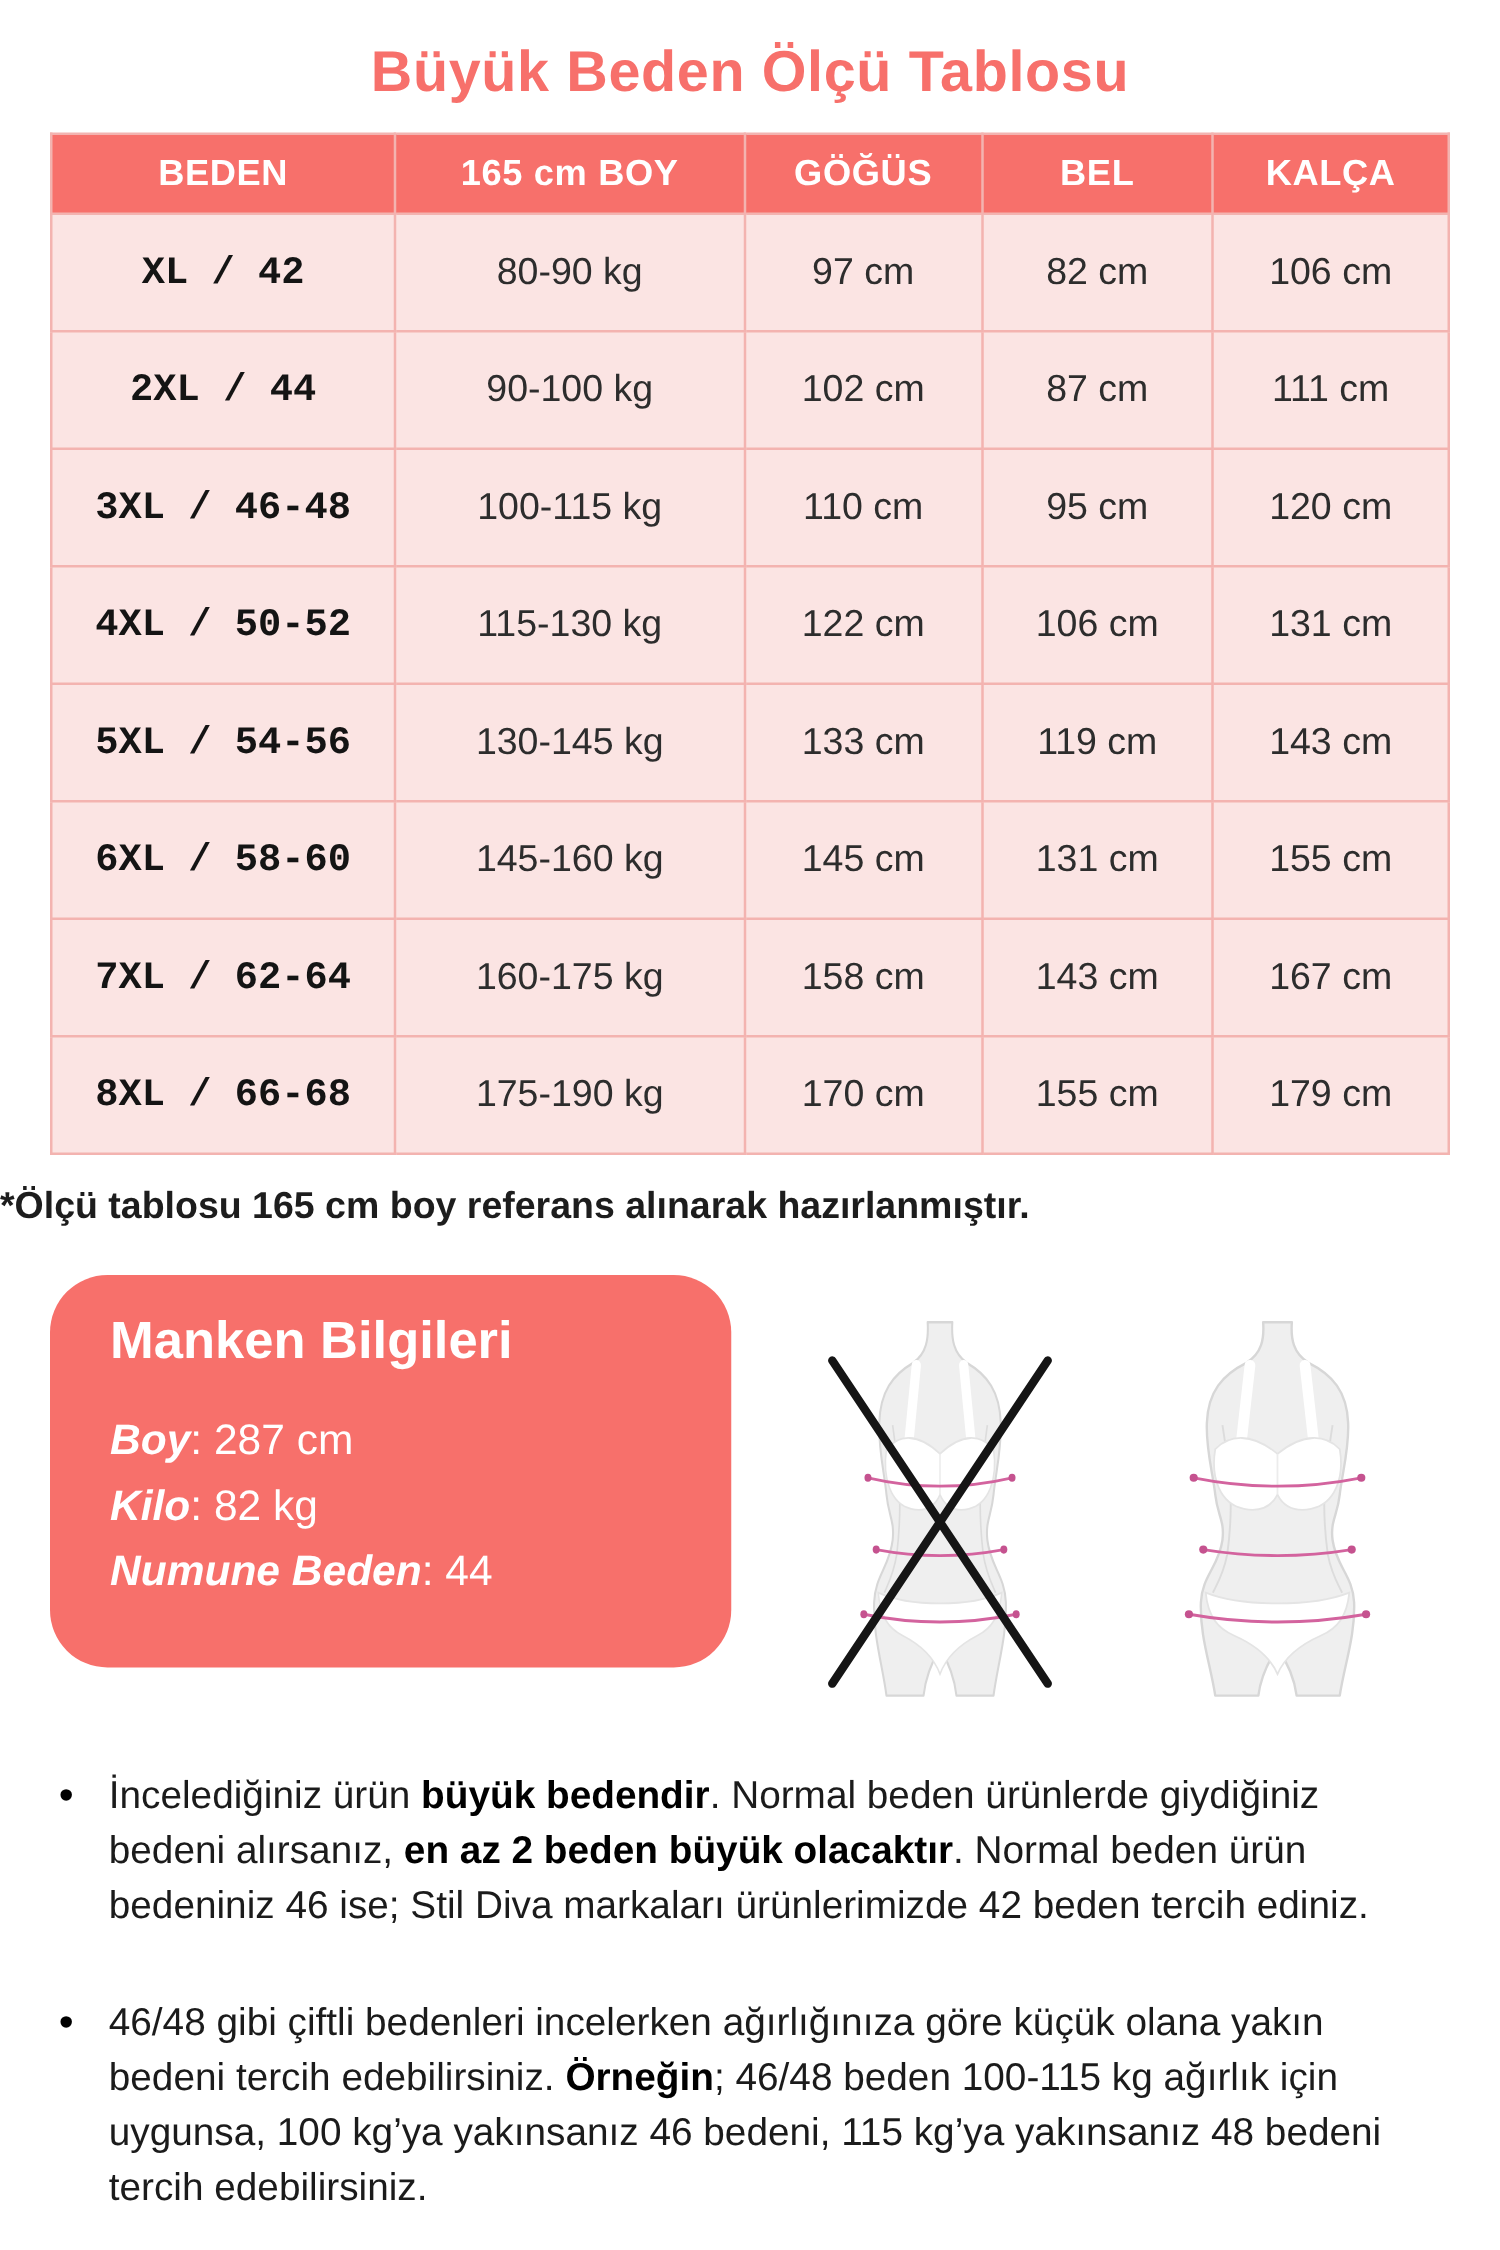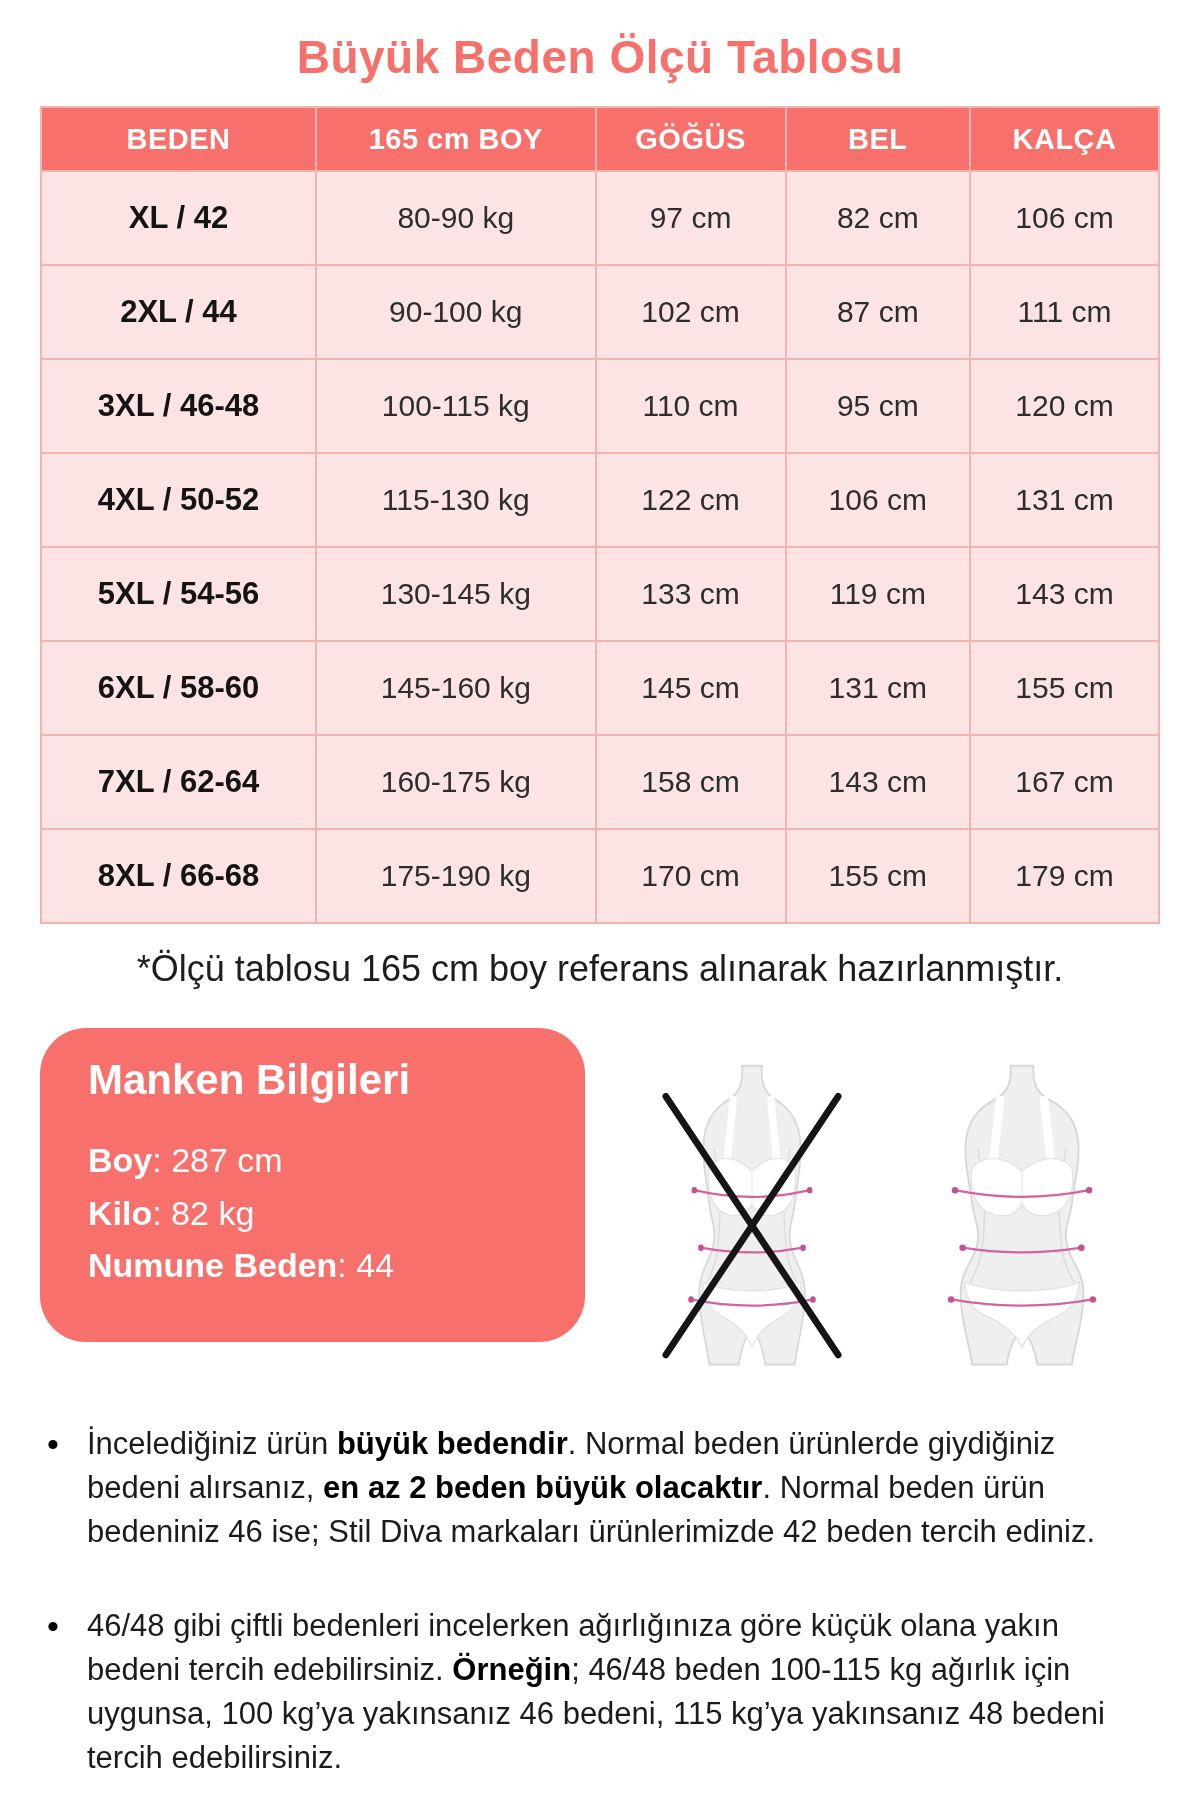--- a/index.html
+++ b/index.html
@@ -56,26 +56,28 @@
   table.size-table td{
     height:94px;
     background:var(--row-pink);
     font-size:30px;
     color:#2D2D2D;
   }
   table.size-table td.size{
     font-weight:800;
     font-size:31px;
     color:#141414;
+    font-family:Liberation Mono, monospace;
   }
   .footnote{
     margin-top:24px;
-    text-align:center;
-    font-size:36px;
+    text-align:left;
+    font-size:30px;
     color:#1D1D1D;
+    font-weight:bold;
   }
   .model-section{
     margin:38px 40px 0 40px;
     display:flex;
     align-items:flex-start;
   }
   .model-card{
     width:545px;
     min-height:314px;
     background:var(--accent);
@@ -86,21 +88,21 @@
   }
   .model-card .card-title{
     font-size:42px;
     font-weight:800;
     margin-bottom:30px;
   }
   .model-card .info-row{
     font-size:34px;
     line-height:1.55;
   }
-  .model-card .info-row .lbl{font-weight:800;}
+  .model-card .info-row .lbl{font-weight:800;font-style:italic;}
   .figures{
     margin-left:auto;
     display:flex;
     gap:78px;
     padding-right:42px;
     margin-top:32px;
     align-items:flex-start;
   }
   .figures svg.fig{display:block;}
   ul.notes{

